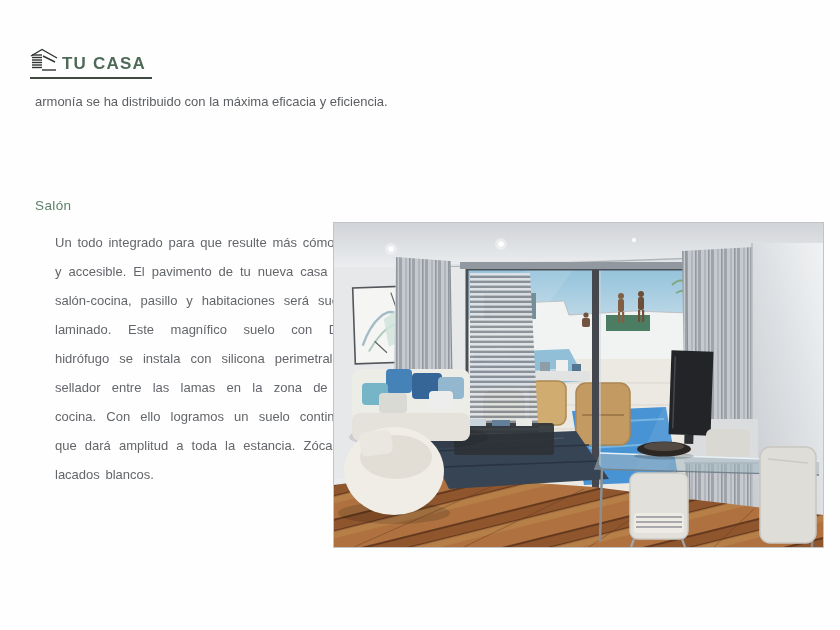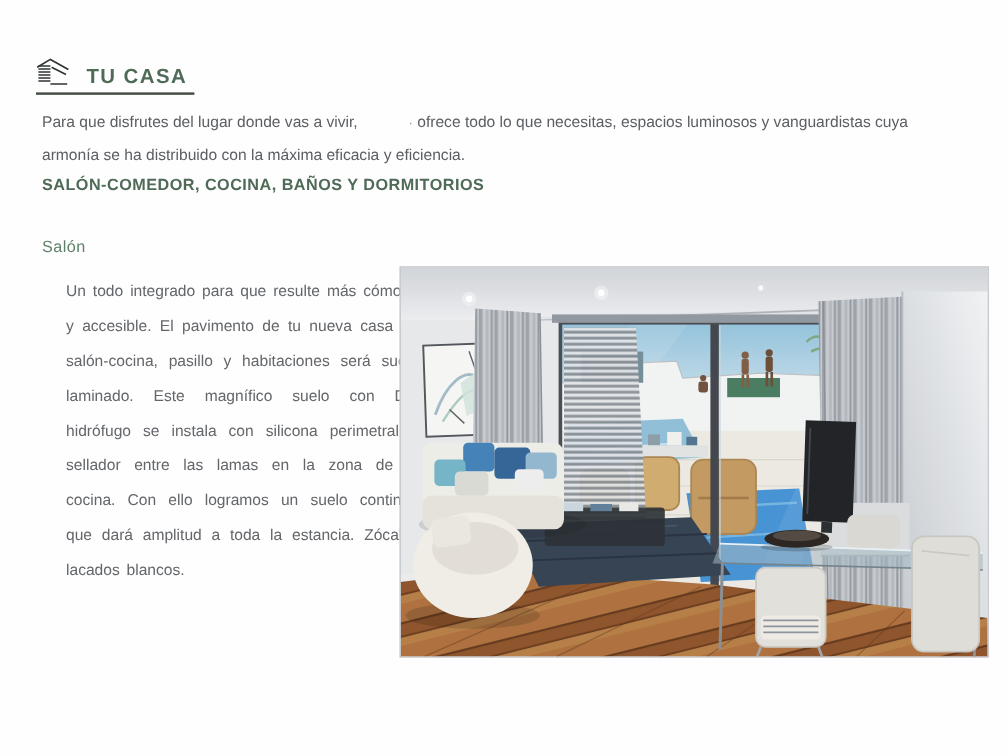--- a/index.html
+++ b/index.html
@@ -7,21 +7,21 @@
     --subheading-green:#5d8068;
     --body-text:#63666a;
     --underline:#3f4b42;
   }
   html,body{margin:0;padding:0;background:#ffffff;}
   .page{
     position:relative;width:840px;height:630px;background:#fefefe;
     font-family:"Liberation Sans", sans-serif;overflow:hidden;
   }
   .header{position:absolute;left:30px;top:48px;display:flex;align-items:flex-end;
-    border-bottom:2px solid var(--underline);padding:0 6px 3px 0;gap:10px;}
+    border-bottom:2px solid var(--underline);padding:0 6px 3px 0;}
   .logo{display:inline-block;width:28px;height:26px;margin-right:4px;}
   .title{font-size:17px;font-weight:bold;letter-spacing:1.2px;color:var(--heading-green);}
   .intro{position:absolute;left:35px;top:89px;width:790px;color:#5b5e62;font-size:13px;}
   .iline{white-space:nowrap;line-height:25px;}
   .gap{display:inline-block;width:46px;text-align:right;vertical-align:baseline;}
   .mark{color:#9a9da0;font-size:11px;}
   h2.section{position:absolute;left:35px;top:146px;margin:0;font-size:13.5px;
     font-weight:bold;letter-spacing:.4px;color:var(--heading-green);}
   h3.subsection{position:absolute;left:35px;top:198px;margin:0;font-size:13.5px;
     font-weight:normal;letter-spacing:.4px;color:var(--subheading-green);}
@@ -51,28 +51,23 @@
           <path d="M1,8 L12,1.5 L27,10"></path>
           <path d="M13,8 L25,14"></path>
           <line x1="12" y1="22" x2="26" y2="22"></line>
         </g>
       </svg>
     </span>
     <span class="title">TU CASA</span>
   </div>
 
   <div class="intro">
-    <div class="iline">
-      <span>Para que disfrutes del lugar donde vas a vivir,</span><span class="gap"><span class="mark">·</span></span>
-      <span>ofrece todo lo que necesitas, espacios luminosos y vanguardistas cuya</span>
-    </div>
     <div class="iline">armonía se ha distribuido con la máxima eficacia y eficiencia.</div>
   </div>
 
-  <h2 class="section">SALÓN-COMEDOR, COCINA, BAÑOS Y DORMITORIOS</h2>
   <h3 class="subsection">Salón</h3>
 
   <p class="col p1">Un todo integrado para que resulte más cómodo y accesible. El pavimento de tu nueva casa en salón-cocina, pasillo y habitaciones será suelo laminado. Este magnífico suelo con DM hidrófugo se instala con silicona perimetral y sellador entre las lamas en la zona de la cocina. Con ello logramos un suelo continuo que dará amplitud a toda la estancia. Zócalos lacados blancos.</p>
 
   <div class="photo">
     <svg width="489" height="324" viewBox="0 0 489 324" preserveAspectRatio="none">
       <defs>
         <linearGradient id="gCeil" x1="0" y1="0" x2="0" y2="1">
           <stop offset="0" stop-color="#cfd2d6"></stop>
             <stop offset="1" stop-color="#eef0f2"></stop>

